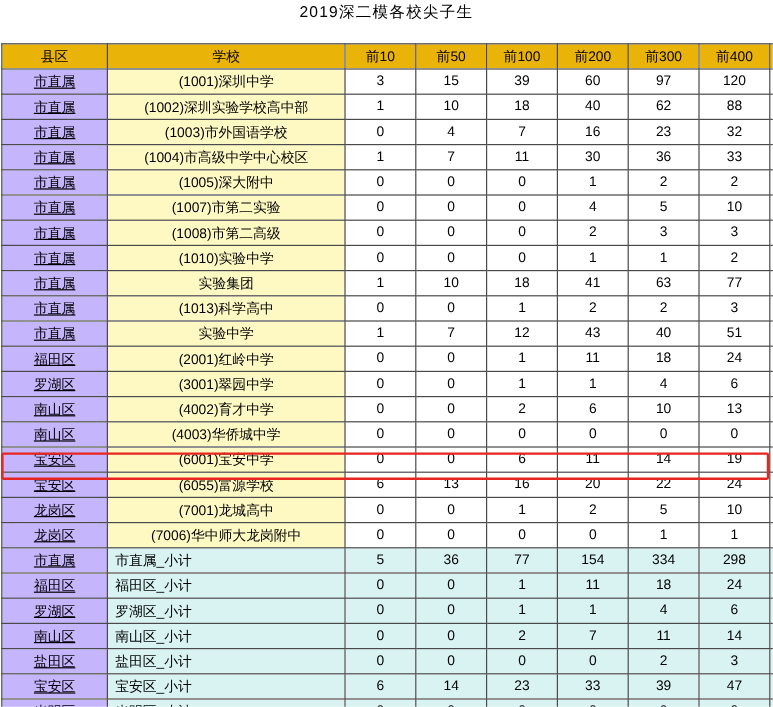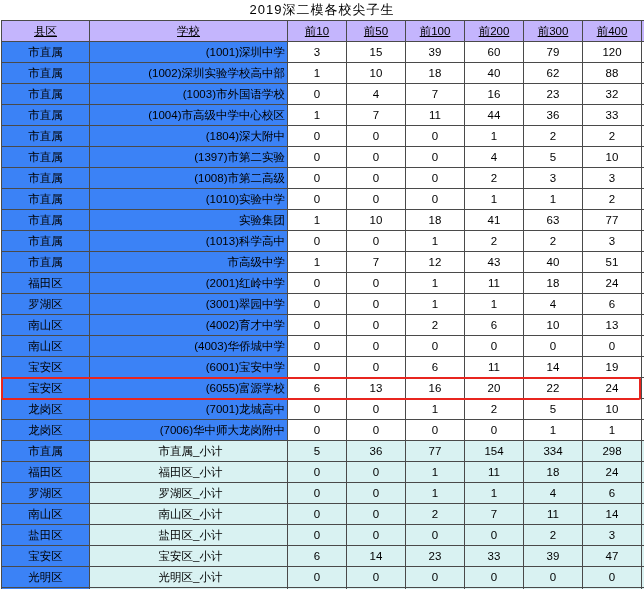--- a/index.html
+++ b/index.html
@@ -13,21 +13,21 @@
     font-family: "Liberation Sans", sans-serif;
     overflow: hidden;
   }
   .sheet {
     position: relative;
     width: 644px;
     height: 589px;
     box-sizing: border-box;
   }
   .title-row {
-    height: 20px;
+    height: 36px;
     line-height: 20px;
     text-align: center;
     font-size: 13px;
     color: #000;
     letter-spacing: 1px;
   }
   table.grid {
     border-collapse: collapse;
     width: 642px;
     margin: 0 1px;
@@ -42,51 +42,51 @@
     font-weight: normal;
     overflow: hidden;
     white-space: nowrap;
   }
   
   col.c-district { width: 88px; }
   col.c-school   { width: 198px; }
   col.c-num      { width: 59px; }
 
   thead th {
-    background: #c4b5fd;
+    background: #eab308;
     text-align: center;
     font-size: 12px;
-    text-decoration: underline;
   }
   th.hdr-district, th.hdr-school {
     font-size: 12.5px;
   }
   td.district {
-    background: #3b82f6;
-    text-align: center;
+    background: #c4b5fd;
+    text-align: center;
+    text-decoration: underline;
   }
   td.school {
-    background: #3b82f6;
-    text-align: right;
+    background: #fef9c3;
+    text-align: center;
     padding-left: 6px;
   }
   td.num {
     background: #ffffff;
     text-align: center;
   }
   tr.subtotal td.school,
   tr.subtotal td.num {
     background: #d9f2f2;
   }
   tr.total td,
   tr.subtotal td {
     text-align: center;
   }
   tr.subtotal td.school, tr.total td.school {
-    text-align: center;
+    text-align: left;
     padding-left: 6px;
   }
   
   .highlight-box {
     position: absolute;
     left: 1px;
     top: 334px;
     width: 640px;
     height: 22px;
     border: 2px solid #e8251f;
@@ -128,21 +128,21 @@
       </tr>
     </thead>
     <tbody id="table-body">
         <tr class="data">
           <td class="district">市直属</td>
           <td class="school">(1001)深圳中学</td>
           <td class="num">3</td>
           <td class="num">15</td>
           <td class="num">39</td>
           <td class="num">60</td>
-          <td class="num">79</td>
+          <td class="num">97</td>
           <td class="num">120</td>
           <td class="num">144</td>
         </tr>
         <tr class="data">
           <td class="district">市直属</td>
           <td class="school">(1002)深圳实验学校高中部</td>
           <td class="num">1</td>
           <td class="num">10</td>
           <td class="num">18</td>
           <td class="num">40</td>
@@ -160,39 +160,39 @@
           <td class="num">23</td>
           <td class="num">32</td>
           <td class="num">43</td>
         </tr>
         <tr class="data">
           <td class="district">市直属</td>
           <td class="school">(1004)市高级中学中心校区</td>
           <td class="num">1</td>
           <td class="num">7</td>
           <td class="num">11</td>
-          <td class="num">44</td>
+          <td class="num">30</td>
           <td class="num">36</td>
           <td class="num">33</td>
           <td class="num">57</td>
         </tr>
         <tr class="data">
           <td class="district">市直属</td>
-          <td class="school">(1804)深大附中</td>
-          <td class="num">0</td>
-          <td class="num">0</td>
-          <td class="num">0</td>
-          <td class="num">1</td>
-          <td class="num">2</td>
-          <td class="num">2</td>
-          <td class="num">3</td>
-        </tr>
-        <tr class="data">
-          <td class="district">市直属</td>
-          <td class="school">(1397)市第二实验</td>
+          <td class="school">(1005)深大附中</td>
+          <td class="num">0</td>
+          <td class="num">0</td>
+          <td class="num">0</td>
+          <td class="num">1</td>
+          <td class="num">2</td>
+          <td class="num">2</td>
+          <td class="num">3</td>
+        </tr>
+        <tr class="data">
+          <td class="district">市直属</td>
+          <td class="school">(1007)市第二实验</td>
           <td class="num">0</td>
           <td class="num">0</td>
           <td class="num">0</td>
           <td class="num">4</td>
           <td class="num">5</td>
           <td class="num">10</td>
           <td class="num">12</td>
         </tr>
         <tr class="data">
           <td class="district">市直属</td>
@@ -233,21 +233,21 @@
           <td class="num">0</td>
           <td class="num">0</td>
           <td class="num">1</td>
           <td class="num">2</td>
           <td class="num">2</td>
           <td class="num">3</td>
           <td class="num">6</td>
         </tr>
         <tr class="data">
           <td class="district">市直属</td>
-          <td class="school">市高级中学</td>
+          <td class="school">实验中学</td>
           <td class="num">1</td>
           <td class="num">7</td>
           <td class="num">12</td>
           <td class="num">43</td>
           <td class="num">40</td>
           <td class="num">51</td>
           <td class="num">63</td>
         </tr>
         <tr class="data">
           <td class="district">福田区</td>

